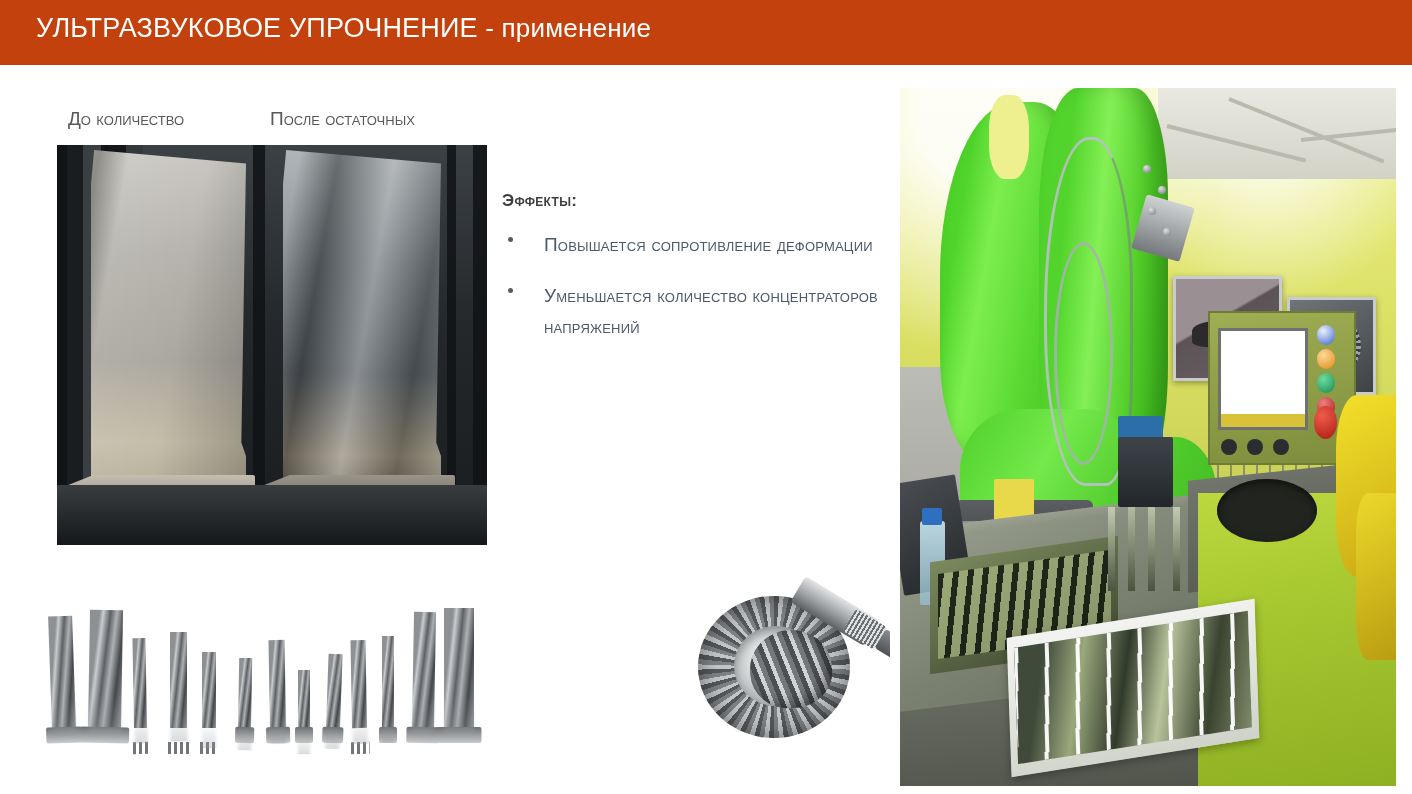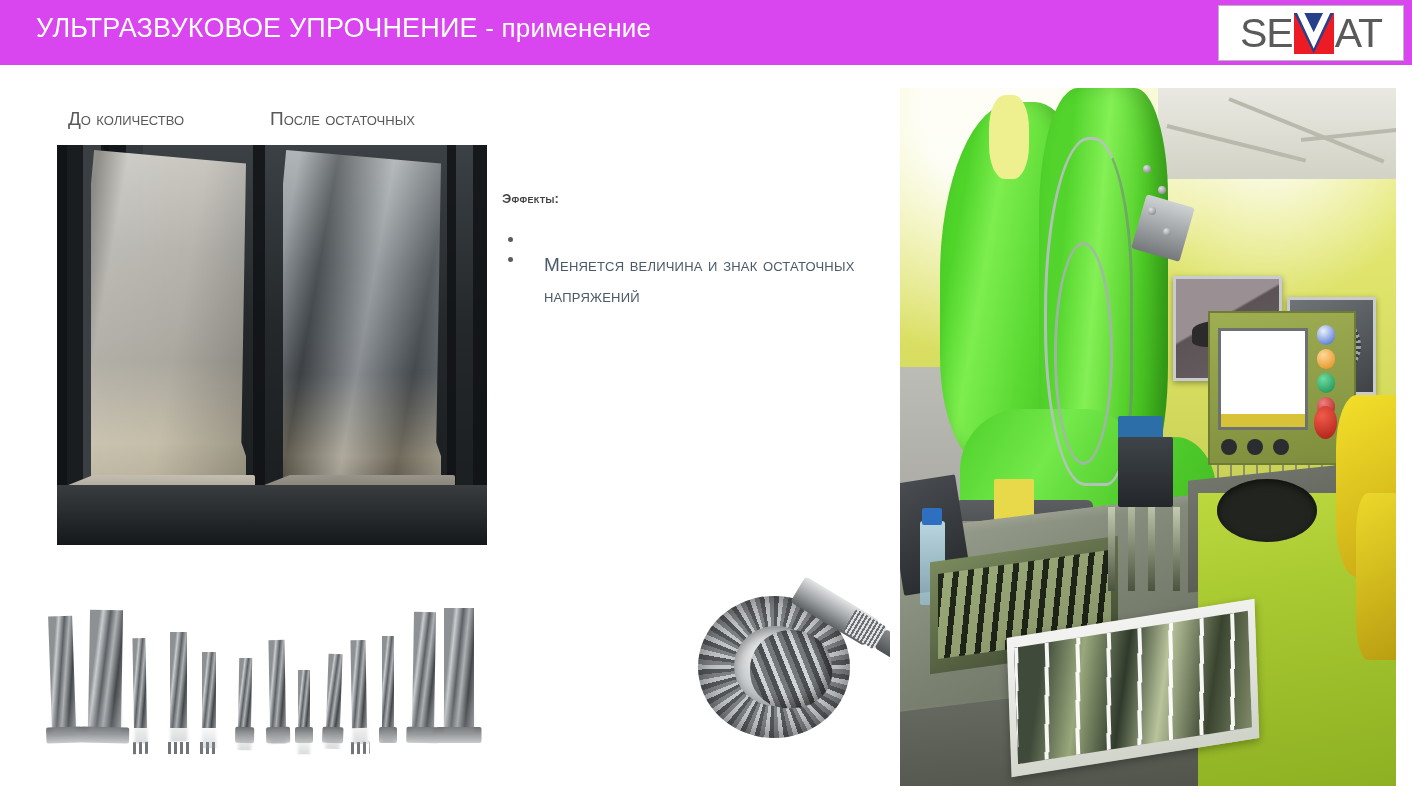--- a/index.html
+++ b/index.html
@@ -7,21 +7,21 @@
   html,body{ background:#fff; }
   body{
     width:1412px; height:794px;
     font-family:"Liberation Sans", sans-serif;
     position:relative; overflow:hidden;
   }
 
   
   #header{
     position:absolute; left:0; top:0; width:1412px; height:65px;
-    background:#d946ef;
+    background:#c2410c;
   }
   #header-title{
     position:absolute; left:36px; top:13px;
     font-size:27px; color:#ffffff; letter-spacing:.2px;
     white-space:nowrap;
   }
   #header-title .caps{ font-size:27px; }
   #header-title .low{ font-size:26px; }
 
   #logo-box{
@@ -187,21 +187,21 @@
   }
   #gear-shaft-end{
     position:absolute; left:96px; top:4px; width:20px; height:22px;
     background:linear-gradient(180deg,#8a8d90,#4f5255);
     border-radius:3px;
   }
 
   
   #effects-title{
     position:absolute; left:502px; top:191px;
-    font-size:13px; font-weight:bold; color:#3f3f3f;
+    font-size:17px; font-weight:bold; color:#3f3f3f;
     font-variant:small-caps; letter-spacing:.3px;
   }
   #bullets{ position:absolute; left:502px; top:230px; width:390px; }
   .bullet-row{ position:relative; margin-bottom:20px; }
   .bullet-dot{
     position:absolute; left:6px; top:7px;
     width:5px; height:5px; border-radius:50%; background:#5b5b5b;
   }
   .bullet-text{
     display:block; margin-left:42px;
@@ -417,31 +417,20 @@
   }
 </style>
 </head>
 <body>
 
 <div id="header">
   <div id="header-title">
     <span class="caps">УЛЬТРАЗВУКОВОЕ УПРОЧНЕНИЕ</span><span class="low"> - </span><span class="low">применение</span>
   </div>
 
-  <div id="logo-box">
-    <div id="logo-inner">
-      <span class="logo-letter">SE</span>
-      <span id="logo-m">
-        <span id="logo-m-red"></span>
-        <span id="logo-m-blue"></span>
-        <span id="logo-m-v"></span>
-      </span>
-      <span class="logo-letter">AT</span>
-    </div>
-  </div>
 </div>
 
 <div class="photo-caption" id="cap-before">До количество</div>
 <div class="photo-caption" id="cap-after">После остаточных</div>
 
 <div id="photo-blades">
   <div class="bd-bg"></div>
   <div class="bd-stripe" style="left:0px;width:10px;"></div>
   <div class="bd-stripe" style="left:44px;width:8px;"></div>
   <div class="bd-stripe" style="left:196px;width:12px;"></div>
@@ -452,24 +441,25 @@
   <div class="blade-root" id="root-left"></div>
   <div class="blade-root" id="root-right"></div>
   <div class="blade-foot" style="left:0;width:100%;"></div>
 </div>
 
 <div id="effects-title">Эффекты:</div>
 
 <div id="bullets">
   <div class="bullet-row">
     <span class="bullet-dot"></span>
+    <span class="bullet-text">Повышается сопротивление деформации</span>
   </div>
   <div class="bullet-row">
     <span class="bullet-dot"></span>
-    <span class="bullet-text">Меняется величина и знак остаточных напряжений</span>
+    <span class="bullet-text">Уменьшается количество концентраторов  напряжений</span>
   </div>
 </div>
 
 <div id="photo-bladerow">
   <div class="rb" style="left:22px;  width:24px; height:112px; transform:rotate(-2deg);">
       <i></i>
       <b></b>
       <div class="refl"></div>
     </div>
   <div class="rb" style="left:58px;  width:33px; height:118px; transform:rotate(1deg);">

